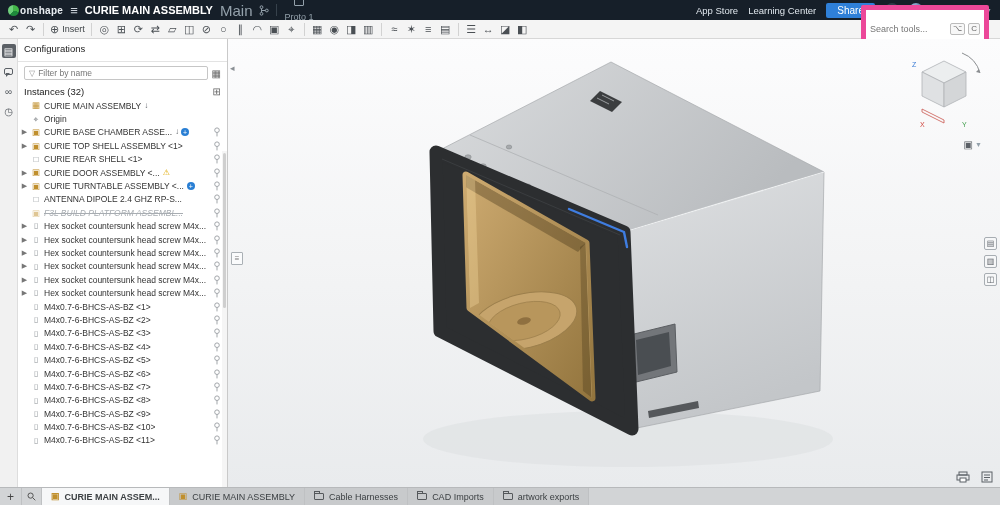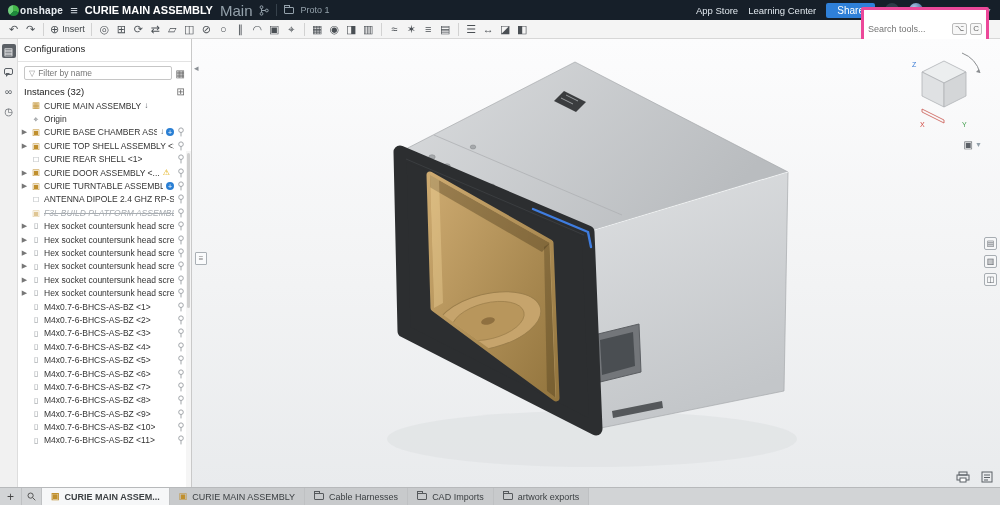--- a/index.html
+++ b/index.html
@@ -8,52 +8,52 @@
   .app { position:relative; width:1000px; height:505px; display:flex; flex-direction:column; }
 
   
   .topbar { height:20px; background:#161f29; color:#e9eef2; display:flex; align-items:center; padding:0 8px; gap:7px; flex:0 0 auto; }
   .logo { display:flex; align-items:center; gap:1px; }
   .logo-mark { width:11px; height:11px; border-radius:50%; background:conic-gradient(#43b649 0 30%,#1f8a3c 30% 62%,#6fd07c 62% 100%); }
   .logo-text { font-size:10px; font-weight:bold; letter-spacing:.3px; }
   .hamburger { font-size:13px; color:#cfd6dc; line-height:1; }
   .doc-title { font-size:11px; font-weight:bold; color:#fff; white-space:nowrap; }
   .doc-ws { font-size:15px; color:#94a1ab; }
-  .tb-muted { color:#94a1ab; font-size:9px; display:flex; align-items:center; gap:6px; }
+  .tb-muted { color:#94a1ab; font-size:9px; display:flex; align-items:center; gap:6px;flex-direction:column; }
   .tb-divider { width:1px; height:12px; background:#37424c; }
   .folder-icon { position:relative; width:10px; height:7px; border:1px solid currentColor; border-radius:1px; display:inline-block; }
   .folder-icon::before { content:''; position:absolute; top:-3px; left:-1px; width:4px; height:2px; border:1px solid currentColor; border-bottom:none; }
   .topbar-right { margin-left:auto; display:flex; align-items:center; gap:10px; }
   .top-link { font-size:9.5px; color:#dfe6ec; white-space:nowrap; }
   .share-btn { background:#2f80d9; color:#fff; border:none; border-radius:2px; padding:2px 11px; font-size:10px; font-family:inherit; }
   .circle-btn { width:14px; height:14px; border-radius:50%; background:#2d3b48; color:#c6cfd7; display:flex; align-items:center; justify-content:center; font-size:9px; }
   .avatar { width:14px; height:14px; border-radius:50%; background:radial-gradient(circle at 35% 30%, #a8c4e4, #4a6b95 70%, #2c4467); }
   .user-name { font-size:9.5px; display:flex; align-items:center; gap:3px; }
   .caret { font-size:7px; color:#94a1ab; }
 
   
   .toolbar { height:19px; background:#f4f4f4; border-bottom:1px solid #d7d7d7; display:flex; align-items:center; padding:0 5px; flex:0 0 auto; }
   .tb-icon { height:16px; min-width:17px; display:inline-flex; align-items:center; justify-content:center; gap:3px; font-size:11px; color:#4a4f54; padding:0 2px; border-radius:2px; cursor:default; }
   .tb-glyph { line-height:1; }
   .tb-label { font-size:9px; color:#3e4347;text-align:center; }
   .tb-sep { width:1px; height:13px; background:#d2d2d2; margin:0 4px; }
-  .search-tools { margin-left:auto; margin-right:6px; display:flex; align-items:center; gap:3px; background:#fff; border:3px solid #ec4899; border-radius:2px; padding:19px 4px; width:128px; height:15px; }
+  .search-tools { margin-left:auto; margin-right:6px; display:flex; align-items:center; gap:3px; background:#fff; border:5px solid #ec4899; border-radius:2px; padding:19px 4px; width:128px; height:15px; }
   .search-tools input { border:none; outline:none; flex:1; min-width:0; font-size:9px; font-family:inherit; color:#333; background:transparent; }
   .kbd { border:1px solid #bbb; border-radius:2px; background:#f7f7f7; color:#666; font-size:8px; line-height:1; padding:1px 2px; }
 
   
   .main { flex:1 1 auto; display:flex; min-height:0; position:relative; }
 
   .left-strip { width:18px; background:#f1f1f1; border-right:1px solid #ddd; display:flex; flex-direction:column; align-items:center; padding-top:5px; gap:6px; flex:0 0 auto; }
   .strip-icon { width:14px; height:14px; display:flex; align-items:center; justify-content:center; font-size:10px; color:#5b6066; border-radius:2px; }
   .strip-icon.active { background:#5b6066; color:#fff; }
   .ic-bubble { width:9px; height:7px; border:1px solid currentColor; border-radius:2px; position:relative; }
   .ic-bubble::after { content:''; position:absolute; left:1px; bottom:-3px; border:2px solid transparent; border-top-color:currentColor; border-left-color:currentColor; width:0; height:0; }
 
-  .sidebar { width:174px; background:#fff; border-right:1px solid #c9c9c9; display:flex; flex-direction:column; flex:0 0 auto; position:relative; }
+  .sidebar { width:210px; background:#fff; border-right:1px solid #c9c9c9; display:flex; flex-direction:column; flex:0 0 auto; position:relative; }
   .config-section { border-bottom:1px solid #e3e3e3; padding:4px 6px 3px; }
   .config-title { font-size:9.5px; color:#222; margin-bottom:4px; }
   .config-row { display:flex; align-items:center; gap:5px; padding-bottom:2px; }
   .config-label { font-size:8.5px; color:#777; }
   .config-select { flex:1; display:flex; align-items:center; justify-content:space-between; font-size:9.5px; color:#222; padding:1px 2px; }
   .filter-row { display:flex; align-items:center; gap:4px; padding:4px 6px; }
   .filter-box { flex:1; border:1px solid #c6c6c6; border-radius:2px; background:#fff; display:flex; align-items:center; gap:3px; padding:1px 4px; height:14px; }
   .filter-box .funnel { color:#999; font-size:8px; }
   .filter-box input { border:none; outline:none; flex:1; min-width:0; font-size:8.5px; font-family:inherit; background:transparent; color:#333; }
   .view-options { color:#666; font-size:10px; }

